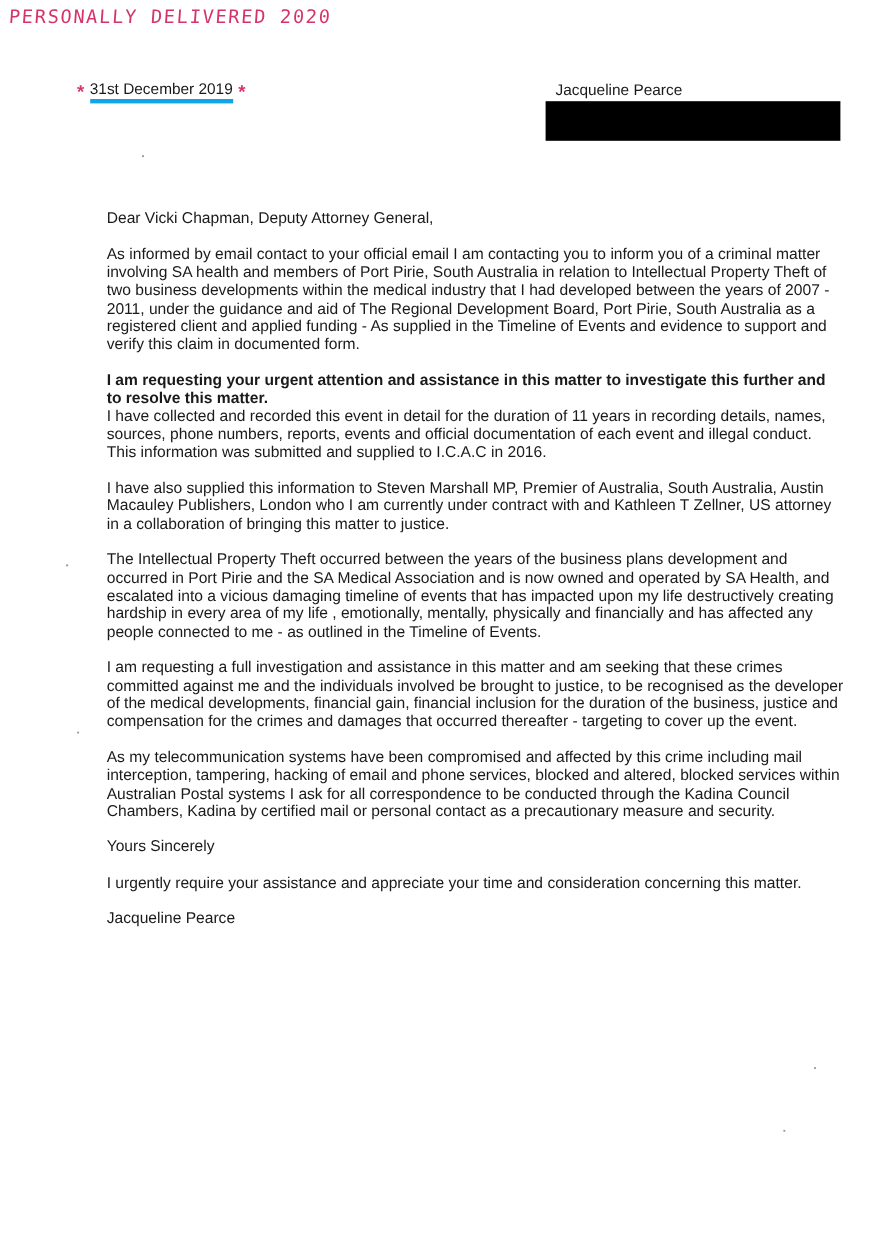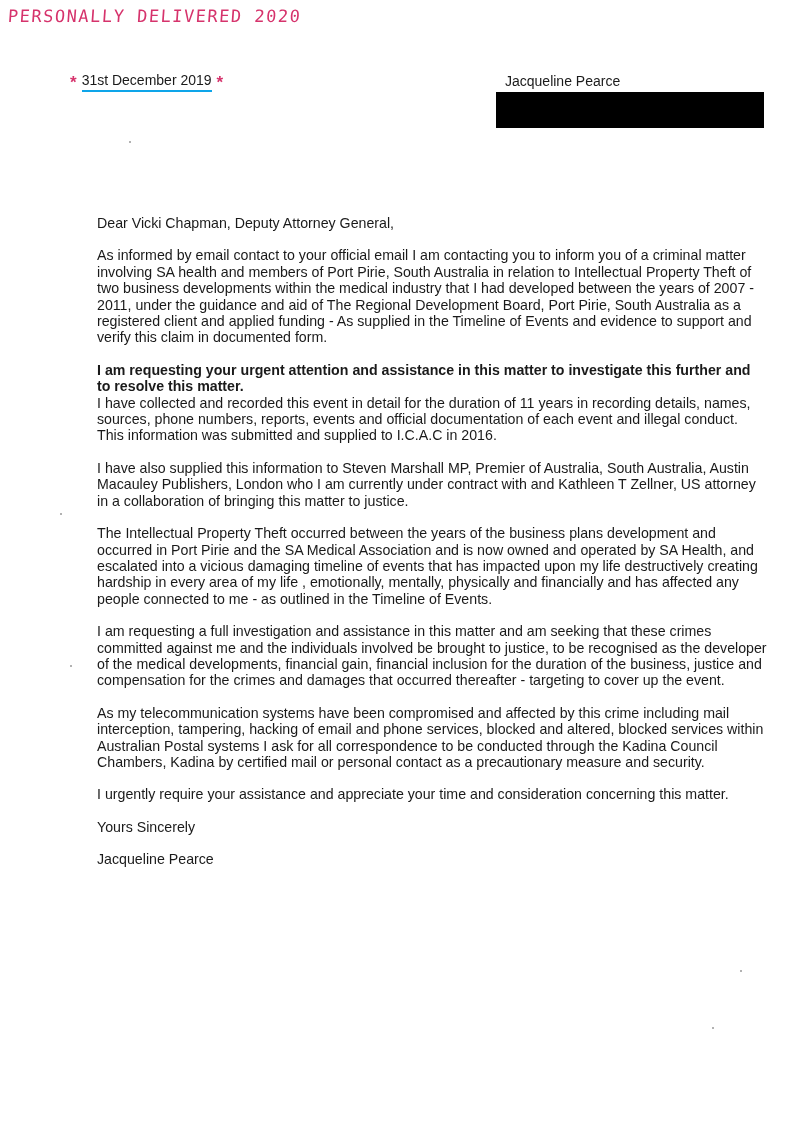--- a/index.html
+++ b/index.html
@@ -13,32 +13,32 @@
       font-size: 17px; letter-spacing: 1.5px;
       color: #d6336c; font-weight: normal;
       transform: skewX(-4deg);
     }
     .date-wrap {
       position: absolute; left: 70px; top: 72px; display: flex; align-items: center;
     }
     .star { color: #d6336c; font-size: 17px; font-weight: bold; line-height: 1; }
     .date-text {
       font-size: 14px; margin: 0 5px; padding-bottom: 2px;
-      border-bottom: 2px solid #0ea5e9;
+      border-bottom: 4px solid #0ea5e9;
     }
     .sender {
       position: absolute; left: 505px; top: 73px; font-size: 14px;
     }
     .redaction {
       position: absolute; left: 496px; top: 92px; width: 268px; height: 36px;
       background: #000;
     }
     .speck { position: absolute; width: 2px; height: 2px; background: #999; border-radius: 1px; }
     .letter {
-      position: absolute; left: 97px; top: 215px; width: 670px;
+      position: absolute; left: 97px; top: 191px; width: 670px;
       font-size: 14.2px; line-height: 16.4px;
     }
     .letter p { margin: 0 0 16px 0; }
     .letter p.tight { margin-bottom: 0; font-weight: bold; }
   </style>
 </head>
 <body>
 
 <div class="handwritten">PERSONALLY DELIVERED 2020</div>
 
@@ -59,16 +59,16 @@
 
 <div class="letter">
   <p>Dear Vicki Chapman, Deputy Attorney General,</p>
   <p>As informed by email contact to your official email I am contacting you to inform you of a criminal matter involving SA health and members of Port Pirie, South Australia in relation to Intellectual Property Theft of two business developments within the medical industry that I had developed between the years of 2007 - 2011, under the guidance and aid of The Regional Development Board, Port Pirie, South Australia as a registered client and applied funding - As supplied in the Timeline of Events and evidence to support and verify this claim in documented form.</p>
   <p class="tight">I am requesting your urgent attention and assistance in this matter to investigate this further and to resolve this matter.</p>
   <p>I have collected and recorded this event in detail for the duration of 11 years in recording details, names, sources, phone numbers, reports, events and official documentation of each event and illegal conduct. This information was submitted and supplied to I.C.A.C in 2016.</p>
   <p>I have also supplied this information to Steven Marshall MP, Premier of Australia, South Australia, Austin Macauley Publishers, London who I am currently under contract with and Kathleen T Zellner, US attorney in a collaboration of bringing this matter to justice.</p>
   <p>The Intellectual Property Theft occurred between the years of the business plans development and occurred in Port Pirie and the SA Medical Association and is now owned and operated by SA Health, and escalated into a vicious damaging timeline of events that has impacted upon my life destructively creating hardship in every area of my life , emotionally, mentally, physically and financially and has affected any people connected to me - as outlined in the Timeline of Events.</p>
   <p>I am requesting a full investigation and assistance in this matter and am seeking that these crimes committed against me and the individuals involved be brought to justice, to be recognised as the developer of the medical developments, financial gain, financial inclusion for the duration of the business, justice and compensation for the crimes and damages that occurred thereafter - targeting to cover up the event.</p>
   <p>As my telecommunication systems have been compromised and affected by this crime including mail interception, tampering, hacking of email and phone services, blocked and altered, blocked services within Australian Postal systems I ask for all correspondence to be conducted through the Kadina Council Chambers, Kadina by certified mail or personal contact as a precautionary measure and security.</p>
+  <p>Yours Sincerely</p>
   <p>I urgently require your assistance and appreciate your time and consideration concerning this matter.</p>
-  <p>Yours Sincerely</p>
   <p>Jacqueline Pearce</p>
 </div>
 
 </body></html>

